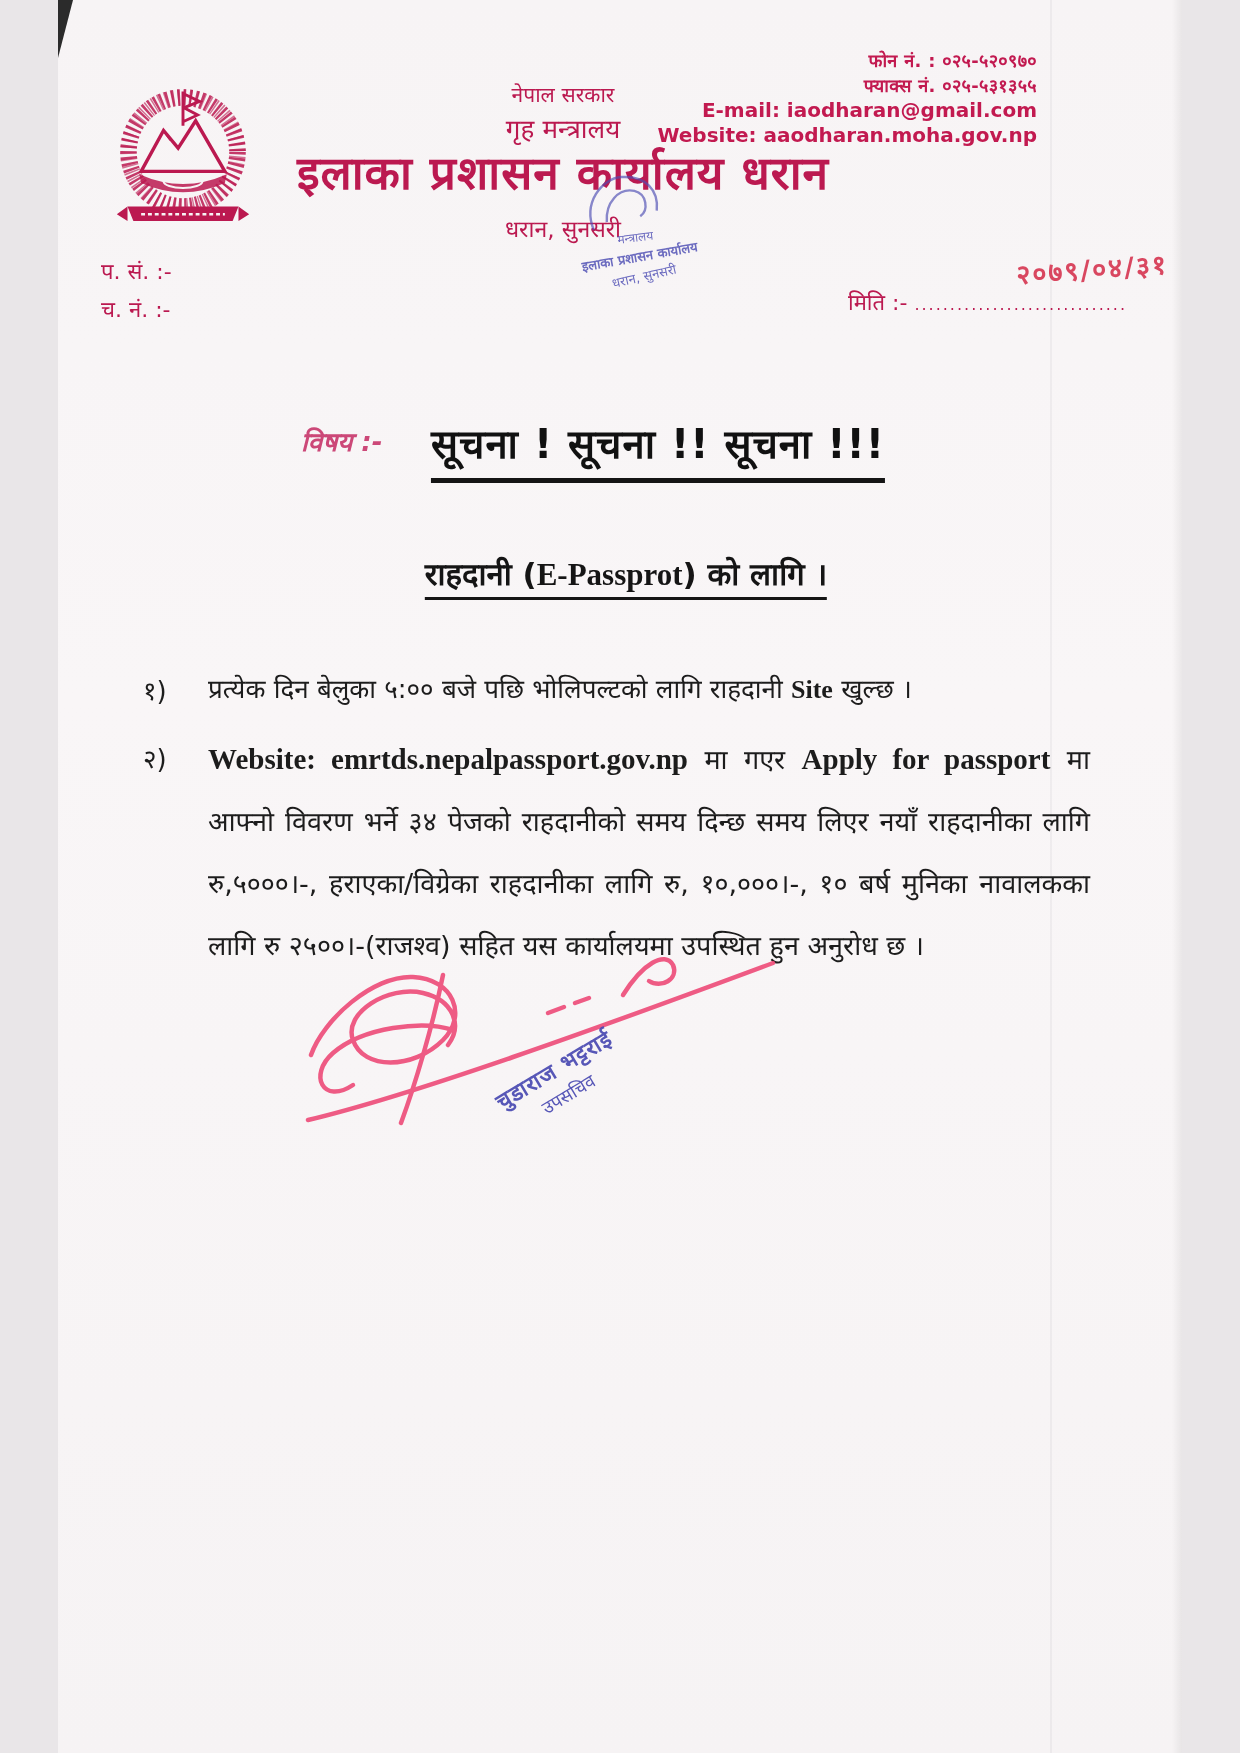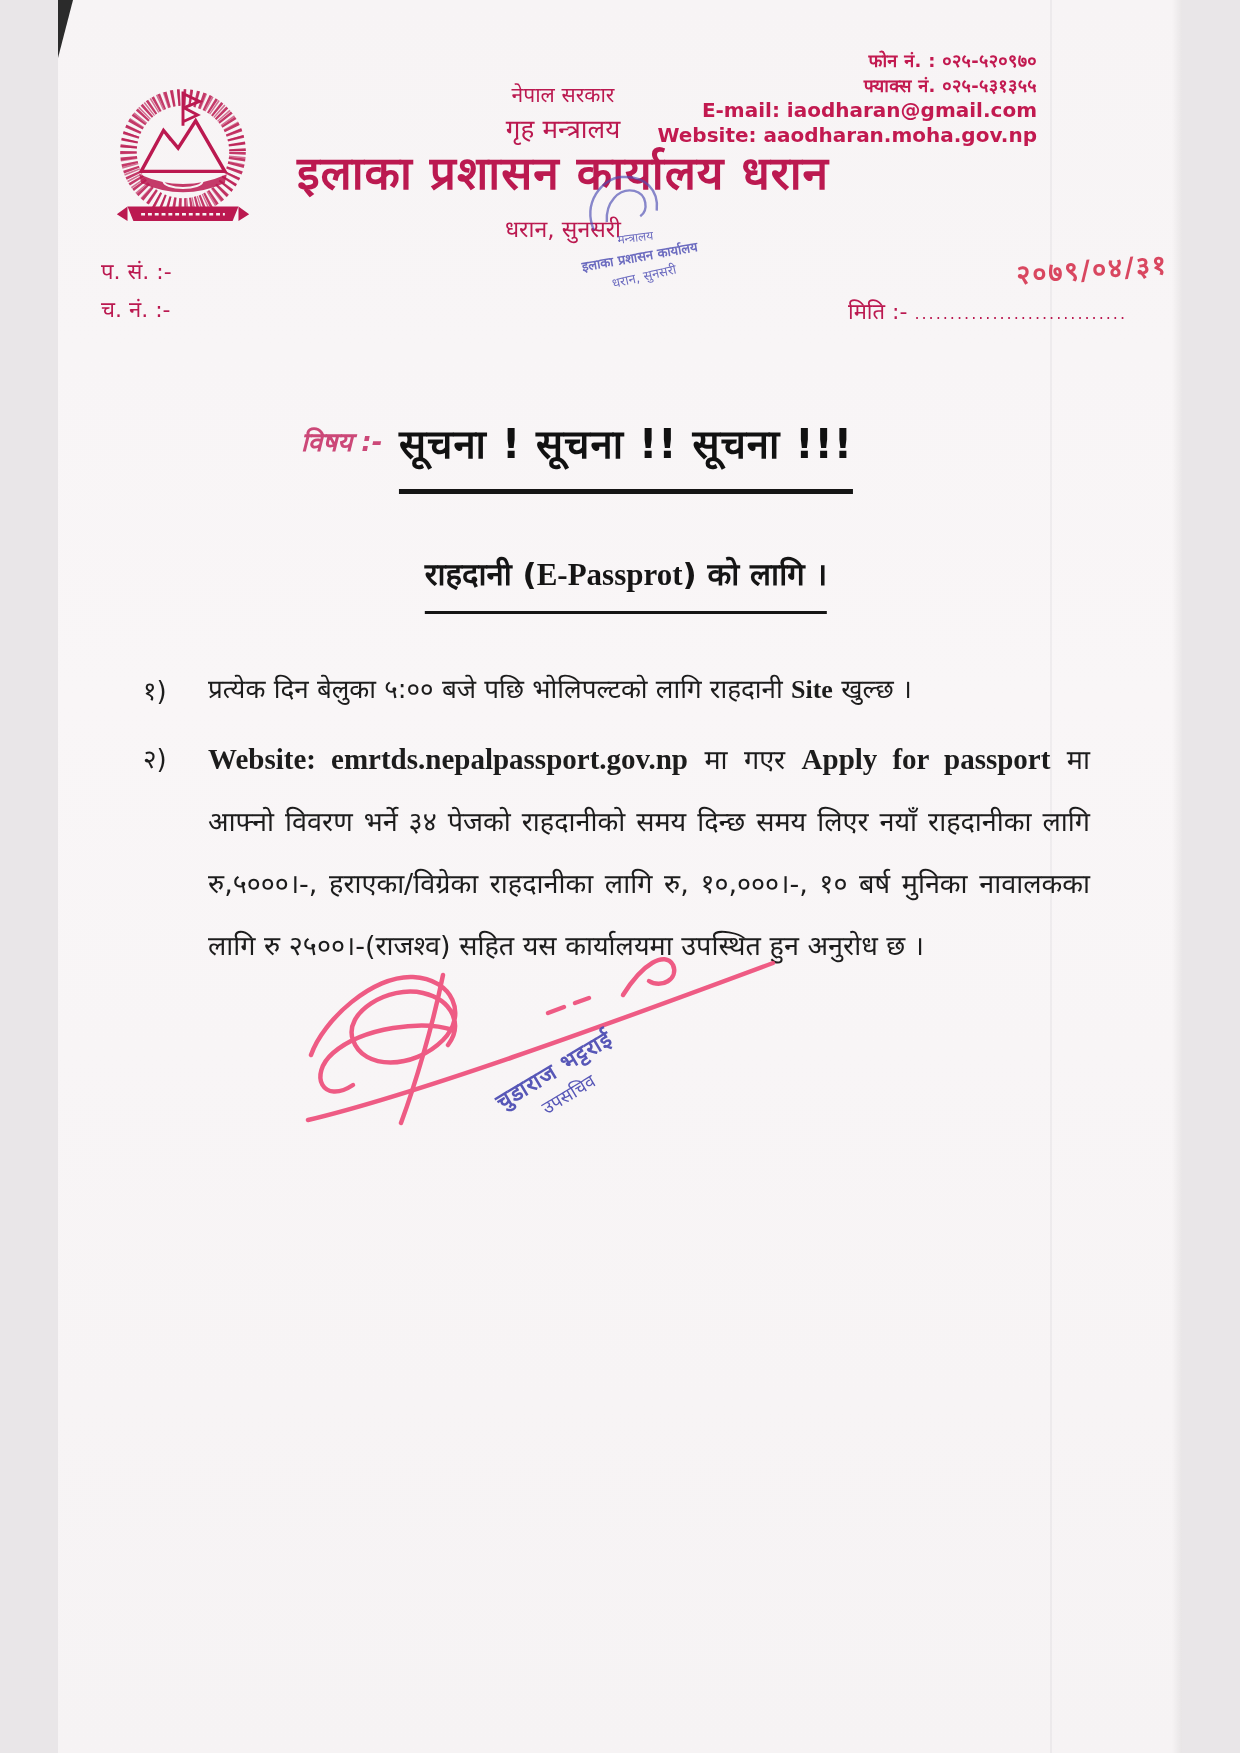--- a/index.html
+++ b/index.html
@@ -34,33 +34,33 @@
     color:#4d4db4;opacity:.82;text-align:center;line-height:20px;}
   .stamp-header .s1{font-size:12px;transform:rotate(6deg);}
   .stamp-header .s2{font-size:13px;font-weight:bold;transform:rotate(3deg);}
   .stamp-header .s3{font-size:13px;}
   .stamp-scribble{display:block;margin:0 auto 2px auto;}
 
   
   .ref{position:absolute;color:#bb1950;font-size:22px;}
   .ref.psn{left:43px;top:255px;}
   .ref.chn{left:43px;top:293px;}
-  .miti{position:absolute;left:790px;top:295px;color:#bb1950;font-size:22px;white-space:nowrap;}
+  .miti{position:absolute;left:790px;top:286px;color:#bb1950;font-size:22px;white-space:nowrap;}
   .miti .dots{color:#bb1950;letter-spacing:2px;font-size:16px;}
   .hand-date{position:absolute;left:958px;top:250px;color:#d94760;font-size:27px;font-weight:bold;
     transform:rotate(-4deg);letter-spacing:2px;}
 
   
   .subject-label{position:absolute;left:243px;top:423px;color:#cc4878;font-size:26px;font-weight:bold;font-style:italic;}
-  .subject-title{position:absolute;left:568px;top:415px;transform:translateX(-50%);
+  .subject-title{position:absolute;left:600px;top:415px;transform:translateX(-50%);
     font-size:40px;font-weight:bold;color:#111;white-space:nowrap;
-    border-bottom:5px solid #151515;padding-bottom:19px;letter-spacing:1px;}
+    border-bottom:5px solid #151515;padding-bottom:8px;letter-spacing:1px;}
   .subheading{position:absolute;left:568px;top:552px;transform:translateX(-50%);
     font-size:31px;font-weight:bold;color:#151515;white-space:nowrap;
-    border-bottom:3px solid #151515;padding-bottom:17px;}
+    border-bottom:3px solid #151515;padding-bottom:3px;}
   .lat{font-family:"Liberation Serif","DejaVu Serif",serif;font-weight:bold;}
 
   
   .item-no{position:absolute;left:85px;font-size:26px;color:#1c1c1c;}
   .no1{top:672px;}
   .no2{top:740px;}
   .item1-text{position:absolute;left:150px;top:670px;font-size:26px;white-space:nowrap;color:#1c1c1c;}
   .item2-text{position:absolute;left:150px;top:728px;width:882px;font-size:27px;line-height:62px;
     text-align:justify;color:#1c1c1c;}
   .item2-text .lat{font-size:29px;font-family:Liberation Serif, serif;}

